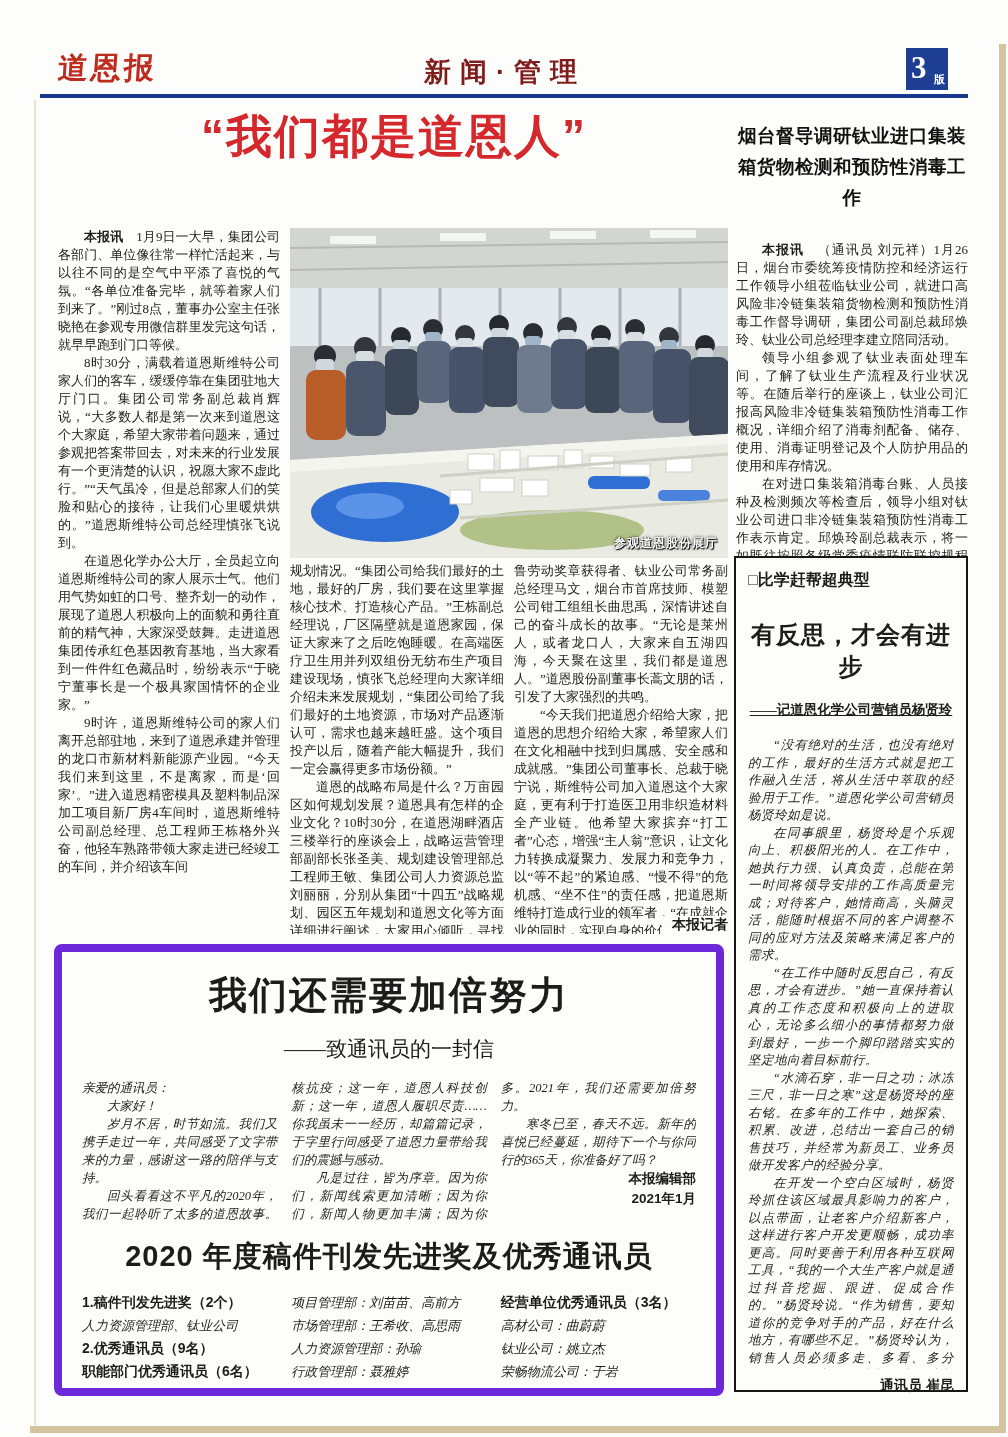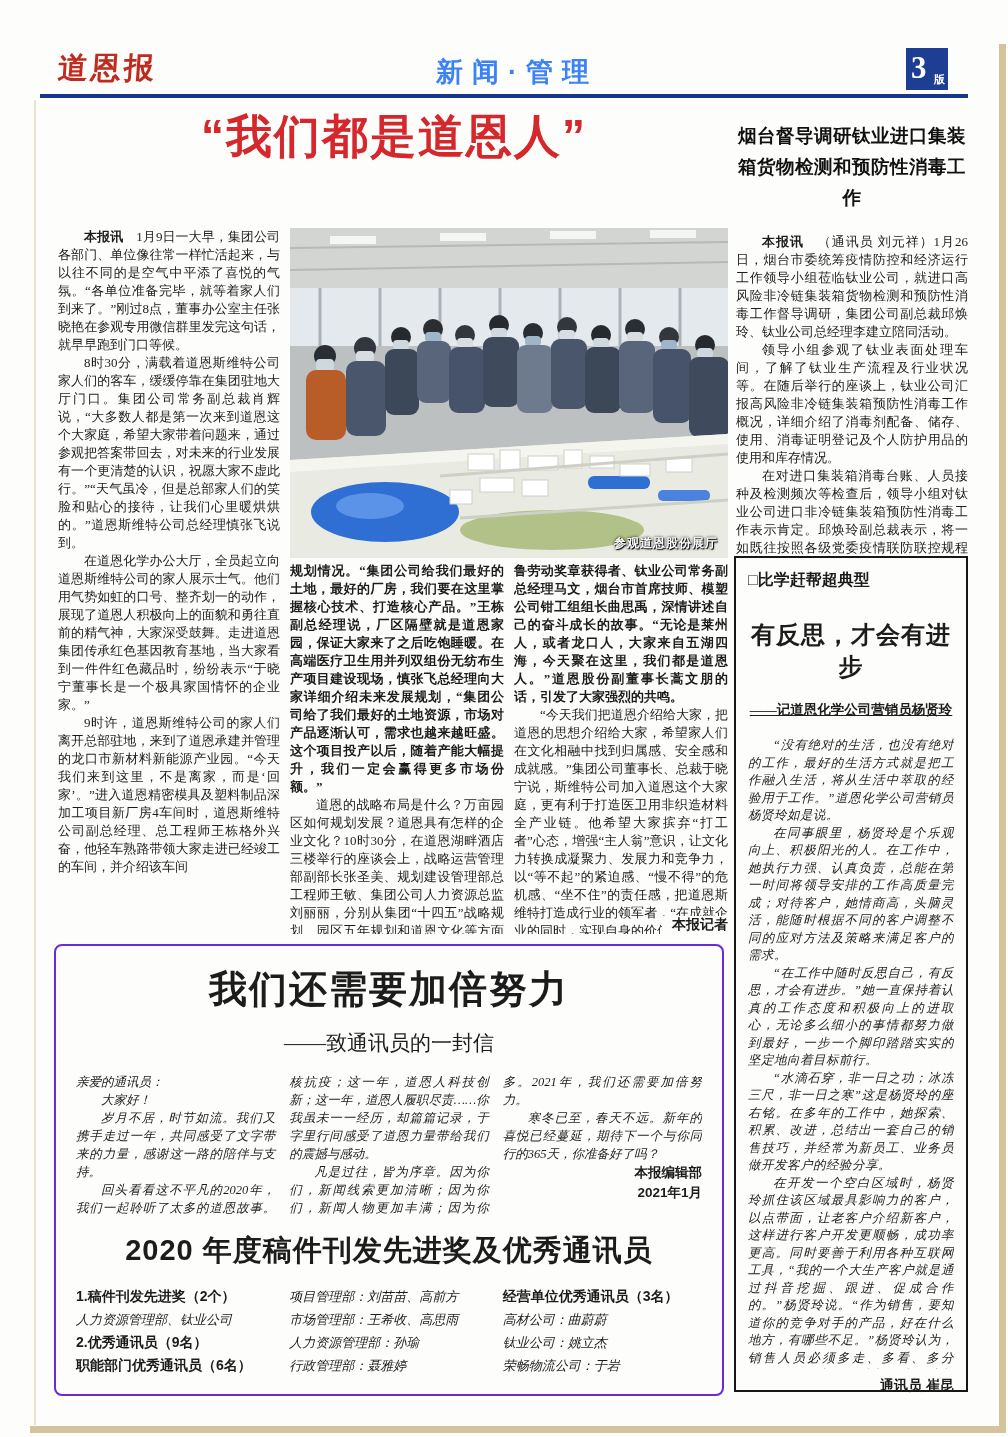--- a/index.html
+++ b/index.html
@@ -6,22 +6,22 @@
   .page{position:relative;width:1008px;height:1437px;background:#fdfdfb;overflow:hidden;
         font-family:"Liberation Serif",serif;color:#1c1c1c;}
   
   .edge-right{position:absolute;right:2px;top:44px;width:7px;bottom:6px;background:#d5c39e;}
   .edge-bottom{position:absolute;left:30px;right:2px;bottom:4px;height:7px;background:#d5c39e;}
   .edge-left{position:absolute;left:34px;top:100px;width:2px;bottom:12px;background:#ece3cf;}
 
   
   .logo{position:absolute;left:58px;top:48px;font:700 30px "Liberation Serif",serif;
         color:#bf2b1e;letter-spacing:3px;transform:skewX(-4deg);}
-  .section-title{position:absolute;left:352px;top:54px;width:330px;text-align:center;
-        font:700 27px "Liberation Sans",sans-serif;letter-spacing:9px;color:#3b82f6;}
+  .section-title{position:absolute;left:340px;top:54px;width:330px;text-align:center;
+        font:700 27px "Liberation Sans",sans-serif;letter-spacing:9px;color:#7f1d1d;}
   .meta{position:absolute;left:712px;top:53px;width:188px;text-align:right;
         font:700 12.5px/1.5 "Liberation Sans",sans-serif;color:#222;}
   .page-badge{position:absolute;left:906px;top:48px;width:42px;height:42px;background:#1d3e92;color:#fff;}
   .page-badge .num{position:absolute;left:5px;top:2px;font:700 31px "Liberation Serif",serif;}
   .page-badge .ban{position:absolute;right:3px;bottom:3px;font:700 11px "Liberation Sans",sans-serif;}
   .blue-rule{position:absolute;left:40px;top:94px;width:928px;height:4px;background:#17378c;}
 
   
   .headline{position:absolute;left:58px;top:106px;width:672px;text-align:center;
         font:700 46px "Liberation Sans",sans-serif;color:#d5282c;letter-spacing:2px;}
@@ -32,43 +32,43 @@
   .col1{width:222px;height:100%;overflow:hidden;}
   .col-right{width:438px;display:flex;flex-direction:column;}
   .photo{width:438px;height:330px;position:relative;overflow:hidden;background:#b7bbbc;}
   .photo svg{display:block;}
   .photo-caption{position:absolute;right:10px;bottom:6px;font:700 12px "Liberation Sans",sans-serif;
         color:#fff;text-shadow:0 0 3px #000,1px 1px 1px #000;letter-spacing:1px;}
   .under-cols{display:flex;gap:10px;height:372px;overflow:hidden;margin-top:4px;}
   .colA,.colB{width:214px;overflow:hidden;position:relative;}
 
   p.para{margin:0;text-indent:2em;text-align:justify;font:13px/18px "Liberation Serif",serif;}
-  p.cont{text-indent:0;font-weight:bold;}
+  p.cont{text-indent:0;}
   p.bold{font-family:"Liberation Sans",sans-serif;font-weight:700;}
   .lead{font-family:"Liberation Sans",sans-serif;font-weight:700;}
   .byline-overlay{position:absolute;right:0;bottom:0;background:#fdfdfb;padding-left:10px;
         font:700 14px "Liberation Sans",sans-serif;}
 
   
   .sidebar{position:absolute;left:736px;top:120px;width:232px;}
   .sidebar-headline{font:700 18.5px/31px "Liberation Sans",sans-serif;text-align:center;
         letter-spacing:0.5px;color:#111;margin:0;}
-  .sidebar-body{margin-top:20px;height:324px;overflow:hidden;}
+  .sidebar-body{margin-top:28px;height:324px;overflow:hidden;}
 
   .feature-box{position:absolute;left:734px;top:556px;width:234px;height:836px;
         border:2px solid #161616;box-sizing:border-box;padding:12px 12px;background:#fdfdfb;}
   .feature-tag{font:700 16px "Liberation Sans",sans-serif;margin:0;}
   .feature-title{text-align:center;font:700 24px "Liberation Sans",sans-serif;margin:28px 0 0;letter-spacing:1px;}
   .feature-sub{text-align:center;font:700 13.5px "Liberation Serif",serif;margin:18px 0 0;text-decoration:underline;}
   .feature-body{margin-top:18px;height:632px;overflow:hidden;}
   .feature-body p.para{font:italic 12.5px/17.5px "Liberation Serif",serif;letter-spacing:0.5px;}
   .feature-byline{text-align:right;font:700 14px "Liberation Sans",sans-serif;margin-top:8px;}
 
   
-  .letter-box{position:absolute;left:54px;top:944px;width:670px;height:452px;border:2px solid #6d28d9;
+  .letter-box{position:absolute;left:54px;top:944px;width:670px;height:452px;border:8px solid #6d28d9;
         border-radius:8px;box-sizing:border-box;padding:12px 20px;background:#fdfdfb;}
   .letter-title{text-align:center;font:700 38px "Liberation Sans",sans-serif;margin:6px 0 0;letter-spacing:2px;}
   .letter-sub{text-align:center;font:500 21px "Liberation Serif",serif;margin:14px 0 0;}
   .letter-cols{display:flex;gap:14px;margin-top:16px;height:146px;overflow:hidden;}
   .letter-col{flex:1;}
   .letter-col p.para{font:italic 12.5px/18px "Liberation Serif",serif;}
   .letter-col p.bold{font:700 13.5px/20px "Liberation Sans",sans-serif;font-style:normal;}
   .awards-title{text-align:center;font:700 29px "Liberation Sans",sans-serif;margin:12px 0 0;letter-spacing:1px;}
   .awards-cols{display:flex;gap:14px;margin-top:14px;}
   .awards-col{flex:1;}

